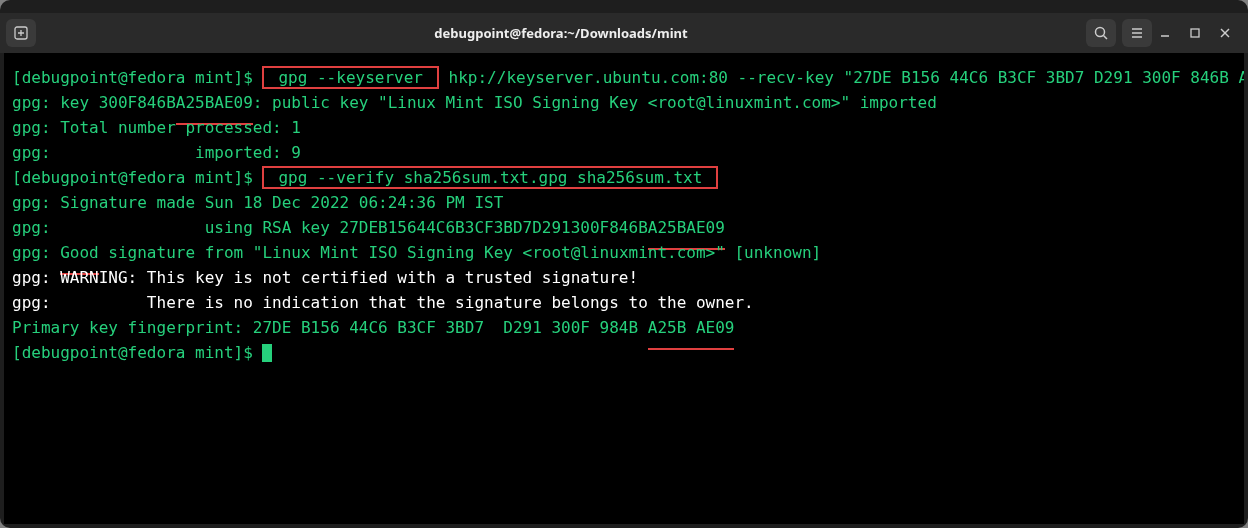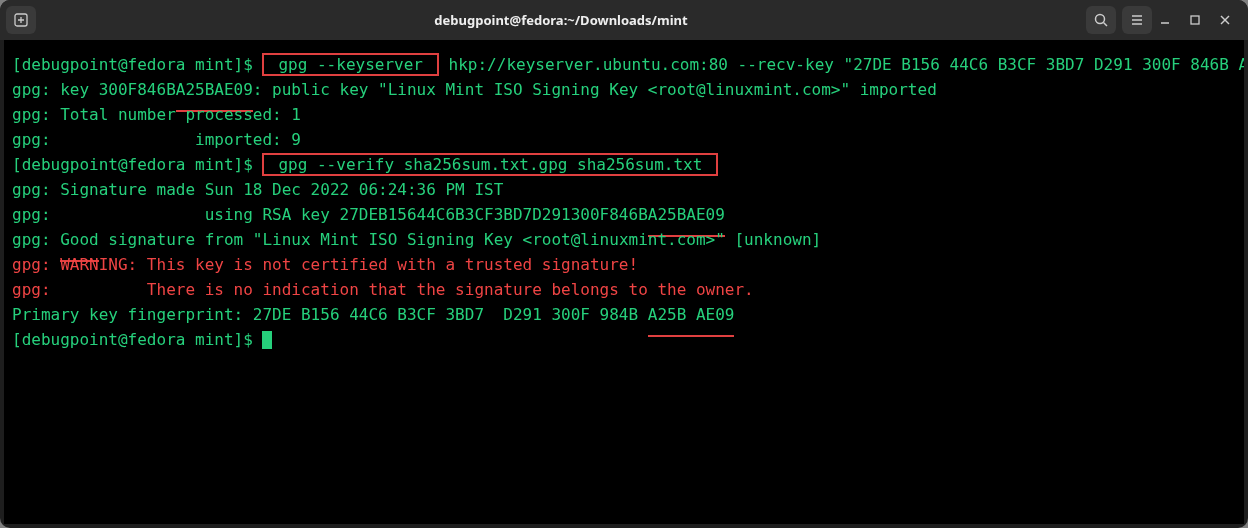--- a/index.html
+++ b/index.html
@@ -23,20 +23,21 @@
   .titlebar {
     height: 40px;
     background: #2a2a2a;
     display: flex;
     align-items: center;
     padding: 0 6px;
     gap: 6px;
     color: #e0e0e0;
     font-family: system-ui, sans-serif;
     font-size: 13px;
+    margin-top: 13px;
   }
   .tb-btn {
     width: 30px;
     height: 28px;
     border-radius: 6px;
     background: #3a3a3a;
     display: flex;
     align-items: center;
     justify-content: center;
     color: #ddd;
@@ -54,21 +55,21 @@
     background: #000;
     padding: 12px 8px 8px 8px;
     font-family: "Menlo", "Consolas", monospace;
     font-size: 16px;
     line-height: 25px;
     white-space: pre;
     overflow: hidden;
     margin: 0 4px 4px 4px;
   }
   .green { color: #26d07c; }
-  .yellow { color: #ef4444; text-align: right; }
+  .yellow { color: #ffffff; text-align: right; }
   .redbox {
     border: 2px solid #e04040;
     padding: 0 14px;
   }
   .underline-red {
     border-bottom: 2px solid #e04040;
     padding-bottom: 11px;
   }
   .cursor {
     display: inline-block;

